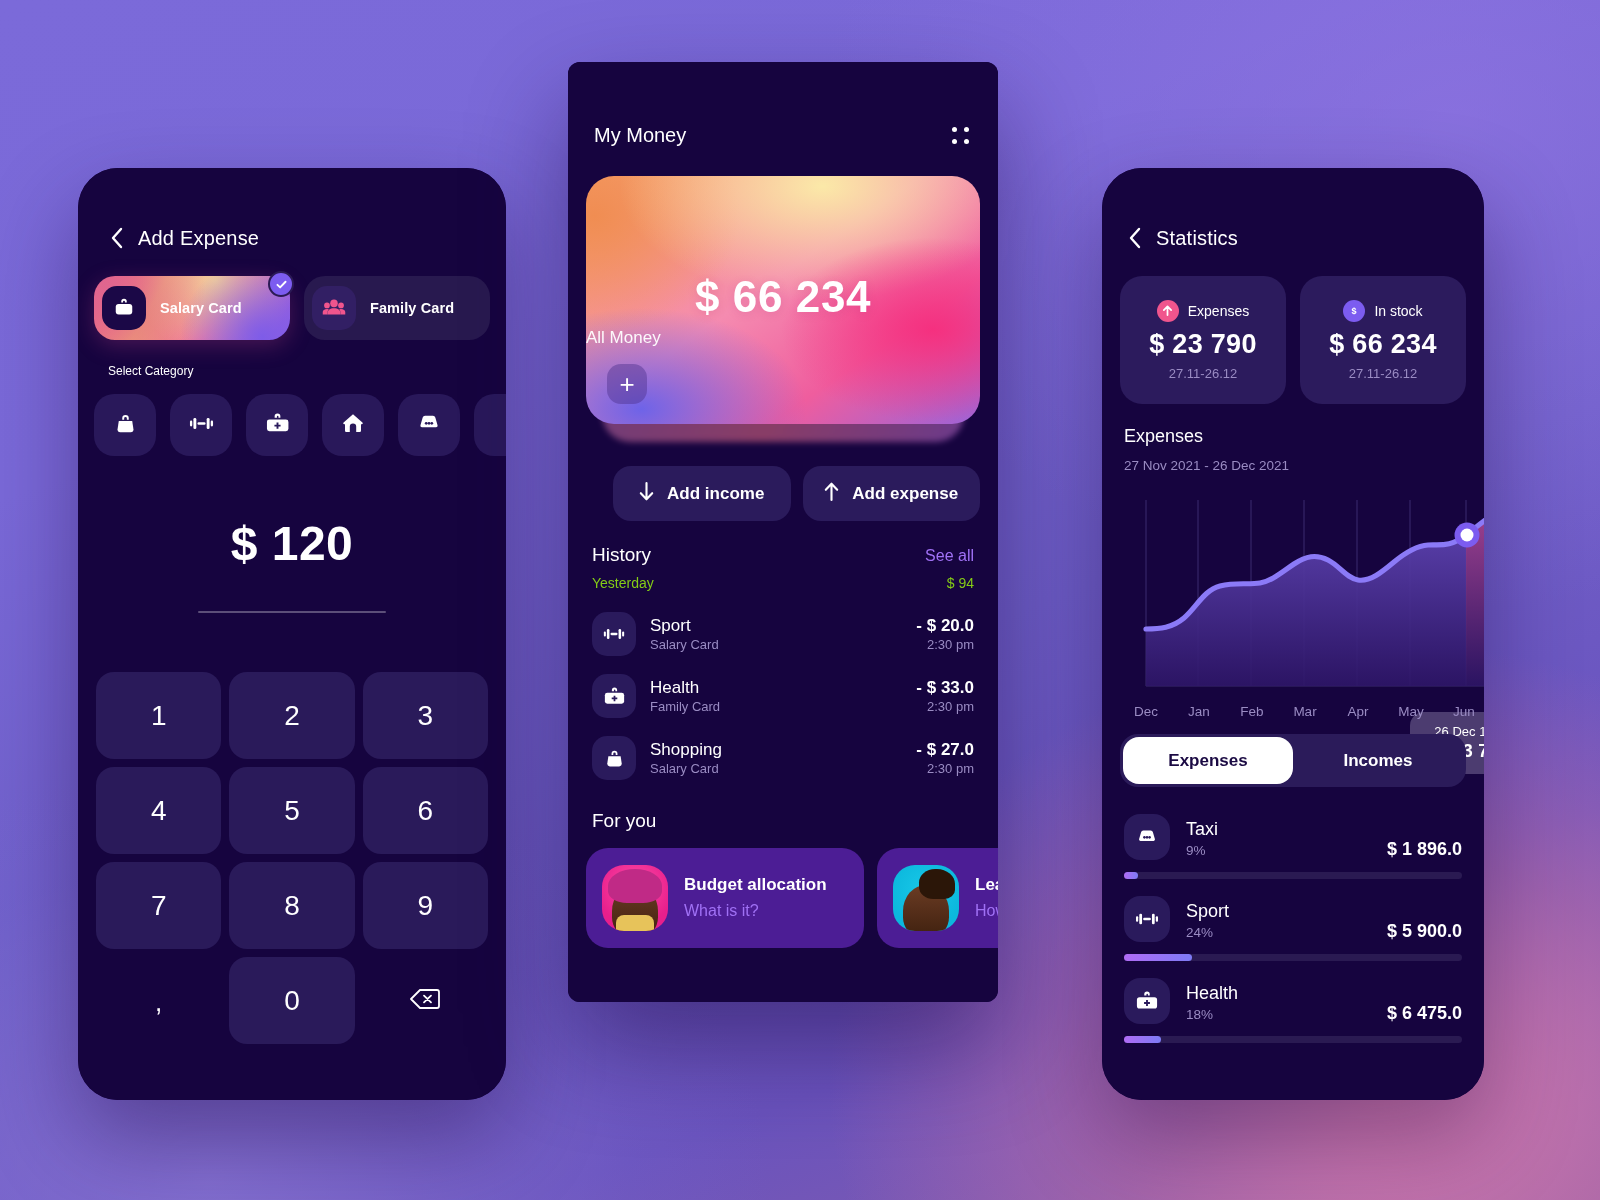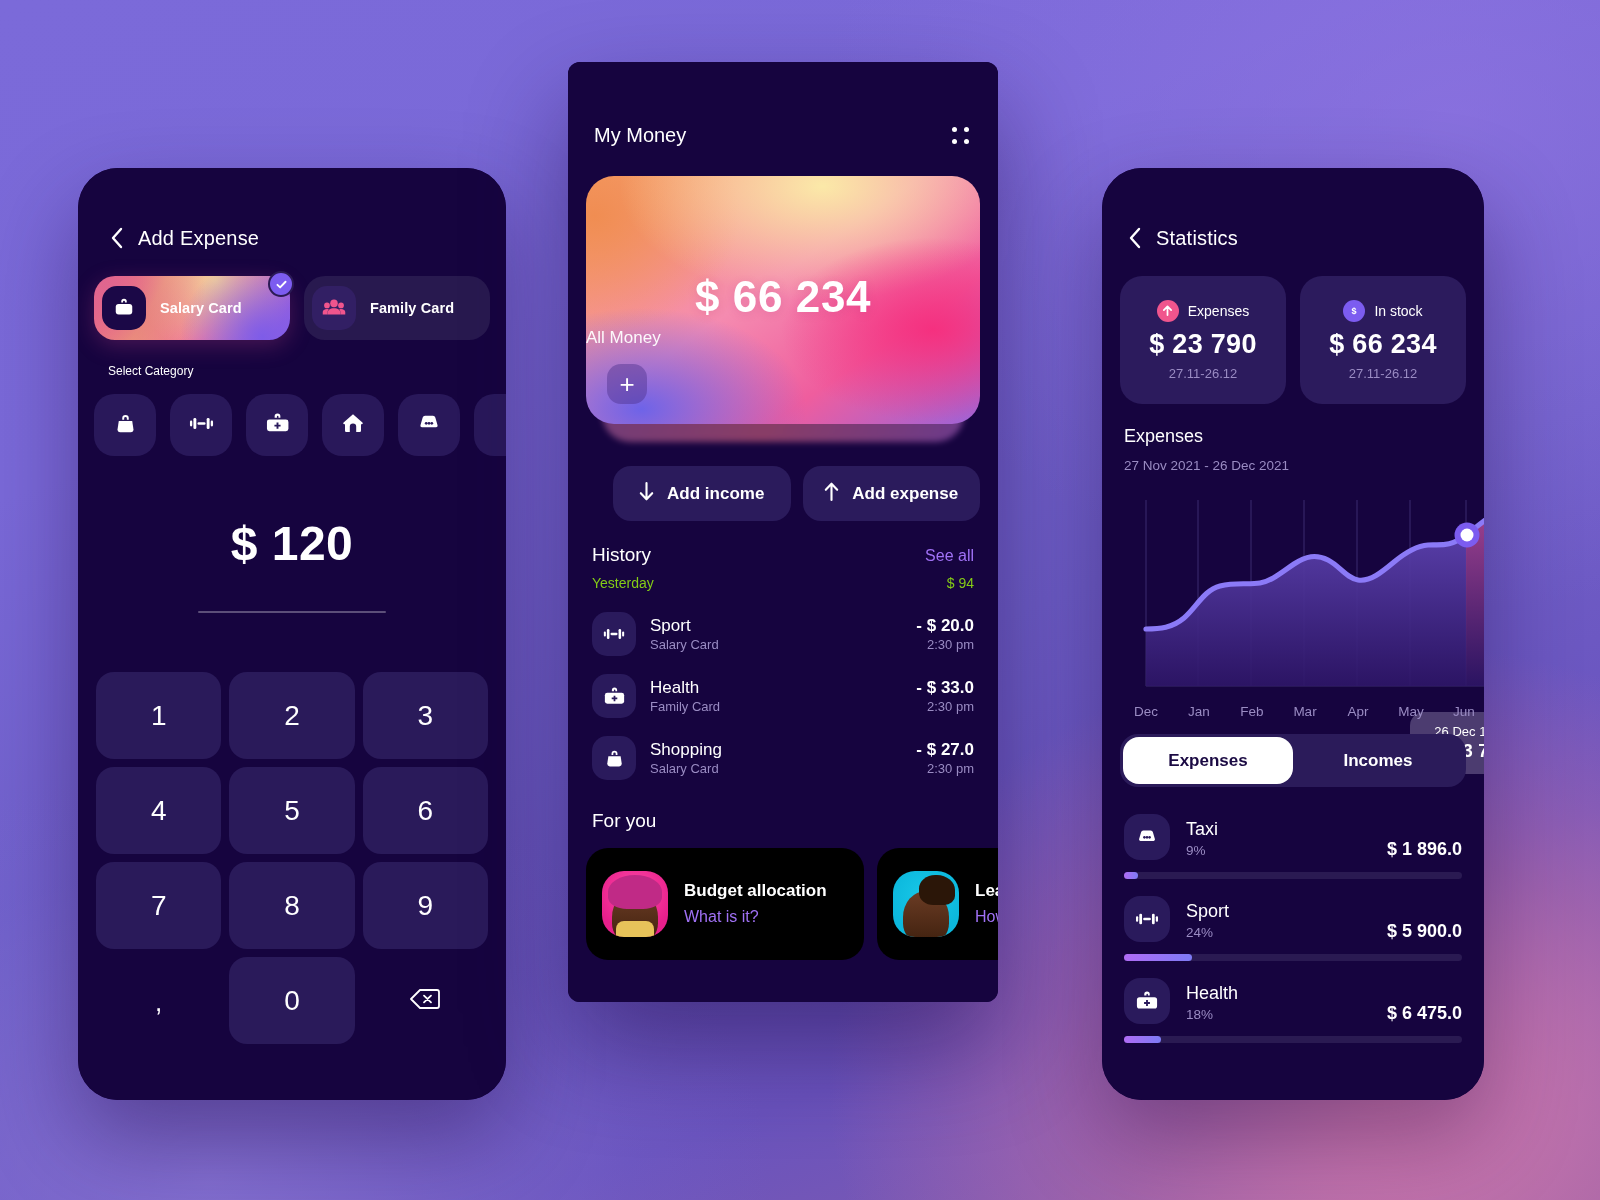--- a/index.html
+++ b/index.html
@@ -138,21 +138,21 @@
            display:flex;align-items:center;justify-content:center;flex:0 0 auto;}
   .tx .mid{ margin-left:14px; flex:1; }
   .tx .t1{ color:#fff; font-size:17px; line-height:21px;}
   .tx .t2{ color:#9a8cc3; font-size:13px; line-height:18px;}
   .tx .rt{ text-align:right; }
   .tx .a1{ color:#fff; font-size:17px; font-weight:700; line-height:21px;}
   .tx .a2{ color:#9a8cc3; font-size:13px; line-height:18px;}
 
   #fy-title{ position:absolute; left:24px; top:748px; color:#fff; font-size:19px; }
   .fy-row{ position:absolute; left:18px; top:786px; display:flex; gap:13px; }
-  .fy-card{ width:278px; height:112px; border-radius:22px; background:#000000;
+  .fy-card{ width:278px; height:100px; border-radius:22px; background:#4c1d95;
             display:flex; align-items:center; padding:0 16px; gap:16px; flex:0 0 auto; cursor:pointer;}
   .fy-av{ width:66px;height:66px;border-radius:22px; flex:0 0 auto; overflow:hidden; position:relative;}
   .fy-av.a1{ background:radial-gradient(circle at 50% 34%,#ff4fa8,#e81f8c 70%); }
   .fy-av.a2{ background:radial-gradient(circle at 50% 40%,#19c9e8,#0cb8dd 70%); }
   .fy-av .silh{ position:absolute; left:50%; bottom:-6px; width:46px;height:52px;
                 transform:translateX(-50%); border-radius:50% 50% 38% 38%;
                 background:linear-gradient(180deg,#6b3c24,#40210f); }
   .fy-av.a1 .hair{ position:absolute; left:6px; top:4px; width:54px;height:34px;
                    border-radius:50% 50% 35% 35%; background:#c02a86; }
   .fy-av.a1 .dress{ position:absolute; left:14px; bottom:0; width:38px;height:16px;

